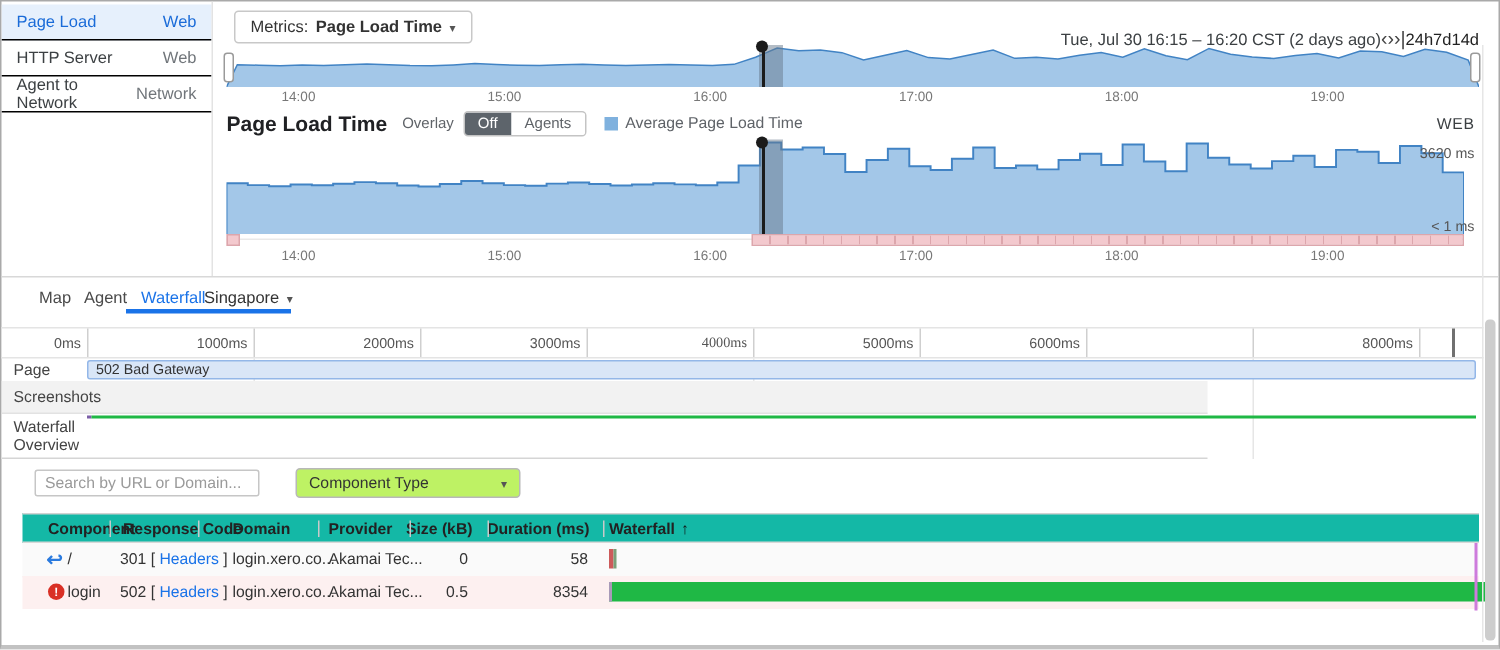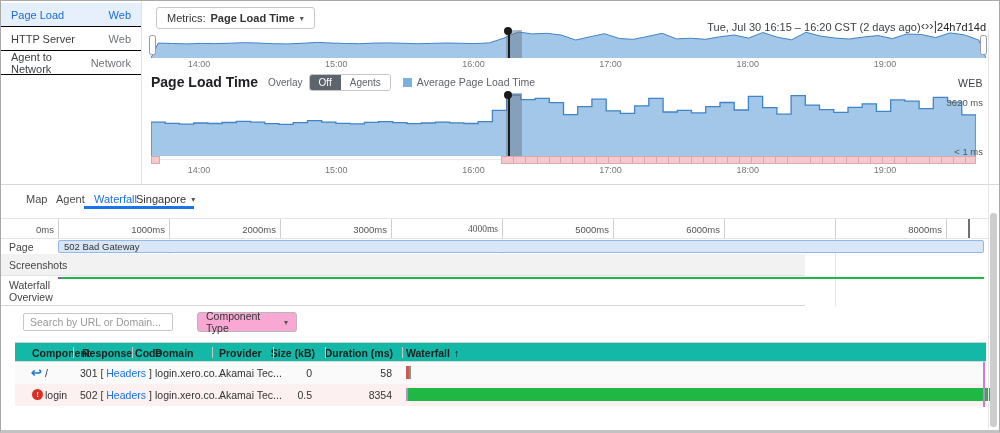--- a/index.html
+++ b/index.html
@@ -79,21 +79,21 @@
   .row-shots .wf-label{top:5px}
   .row-ovw .wf-label{top:3px;width:55px;line-height:12px}
   .page-bar{position:absolute;left:57px;top:1px;width:926px;height:13px;background:#d9e6f7;border:1px solid #93b7e8;
             box-sizing:border-box;border-radius:2px;font-size:9.5px;color:#333;line-height:11px;padding-left:5px;overflow:hidden}
   .ovw-line-green{position:absolute;left:60px;top:276px;width:923px;height:2px;background:#1fb845}
   .ovw-line-start{position:absolute;left:57px;top:276px;width:3px;height:2px;background:#7b5ea7}
   
   .search{position:absolute;left:22px;top:312px;width:150px;height:18px;border:1px solid #c6c6c6;border-radius:2px;
           font-size:10.5px;padding:0 6px;color:#333;box-sizing:border-box;font-family:inherit}
   .search::placeholder{color:#9a9a9a}
-  .ctype{position:absolute;left:196px;top:311px;width:100px;height:20px;border:1px solid #b8b8b8;border-radius:3px;background:#f9a8d4;
+  .ctype{position:absolute;left:196px;top:311px;width:150px;height:20px;border:1px solid #b8b8b8;border-radius:3px;background:#bef264;
          font-size:10.5px;color:#333;display:flex;align-items:center;justify-content:space-between;padding:0 8px;box-sizing:border-box;cursor:pointer}
   
   .thead{position:absolute;left:14px;top:341px;width:971px;height:20px;background:#14b8a6;
          border-top:1px solid #d2d2d2;border-bottom:1px solid #d8d8d8;box-sizing:border-box}
   .th{position:absolute;top:4px;font-size:10.5px;font-weight:bold;color:#222;white-space:nowrap}
   .th-handle{position:absolute;top:4px;width:1px;height:11px;background:#c9c9c9;cursor:col-resize}
   .sort{font-size:10.5px;color:#111;margin-left:4px;font-weight:bold}
   .trow{position:absolute;left:14px;width:971px;height:22px}
   .trow.r0{top:361px;background:#fafafa;border-bottom:1px solid #f0f0f0}
   .trow.r1{top:383px;background:#fdf0f0}

